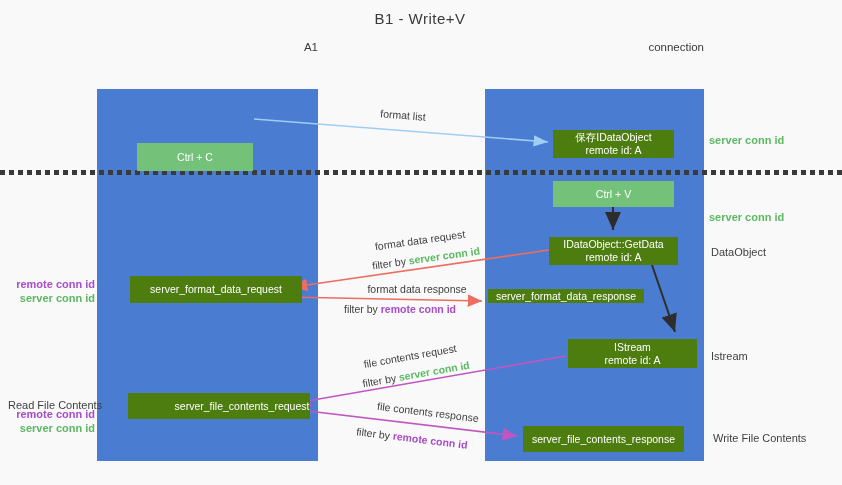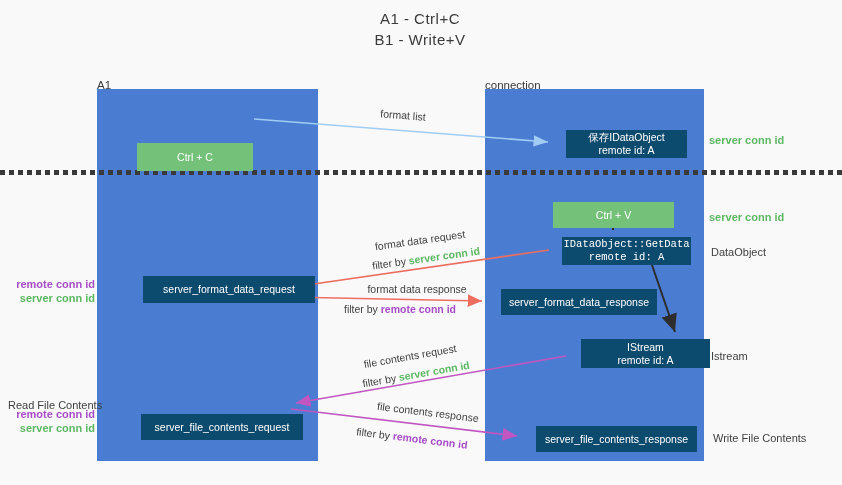--- a/index.html
+++ b/index.html
@@ -10,36 +10,36 @@
     color:#3a3a3a;
   }
   .abs{position:absolute;}
   
   .title{
     top:8px;left:300px;width:240px;text-align:center;
     font-size:15px;line-height:21px;color:#3a3a3a;letter-spacing:0.5px;
   }
   
   .lane-header{
-    top:40px;text-align:left;font-size:11.5px;line-height:14px;color:#3a3a3a;margin-top:38px;
+    top:40px;text-align:right;font-size:11.5px;line-height:14px;color:#3a3a3a;
   }
   
   .lane{background:#4a7dd2;top:89px;height:372px;}
   
   .divider{
     top:170px;left:0;width:842px;height:5px;z-index:5;
     background:repeating-linear-gradient(90deg,#3a3a3a 0 5px,transparent 5px 9px);
   }
   
   .node{
     z-index:6;color:#ffffff;font-size:10.5px;line-height:13px;
     display:flex;flex-direction:column;align-items:center;justify-content:center;
     text-align:center;white-space:nowrap;
   }
-  .node.orange{background:#0c4a6e;margin-left:13px;}
+  .node.orange{background:#4d7c0f;}
   .node.green{background:#74c17a;}
   
   .edge-label{
     z-index:7;font-size:10.5px;line-height:12px;color:#3f3f3f;white-space:nowrap;
     transform:translate(-50%,-50%);
   }
   .rot-n8{transform:translate(-50%,-50%) rotate(-8deg);}
   .rot-n10{transform:translate(-50%,-50%) rotate(-10deg);}
   .rot-p5{transform:translate(-50%,-50%) rotate(4.5deg);}
   .rot-p7{transform:translate(-50%,-50%) rotate(7deg);}
@@ -51,21 +51,20 @@
   .side-label.purple{color:#a84dc8;font-weight:bold;}
   .left-col{text-align:right;width:90px;left:5px;}
   svg.arrows{position:absolute;top:0;left:0;z-index:6;pointer-events:none;}
 </style>
 </head>
 <body>
 
 <div id="canvas">
 
   <div class="abs title">
-    <div>A1 - Ctrl+C</div>
     <div>B1 - Write+V</div>
   </div>
 
   <div class="abs lane-header" style="left:97px;width:221px;">
     <div>A1</div>
   </div>
   <div class="abs lane-header" style="left:485px;width:219px;">
     <div>connection</div>
   </div>
 
@@ -100,43 +99,43 @@
 
   <div class="abs node green" style="left:137px;top:105px;width:116px;height:28px;margin-top:38px;">
     <div>Ctrl + C</div>
   </div>
 
   <div class="abs node orange" style="left:553px;top:130px;width:121px;height:28px;">
     <div>保存IDataObject</div>
     <div>remote id: A</div>
   </div>
 
-  <div class="abs node green" style="left:553px;top:181px;width:121px;height:26px;margin-top:21px;">
+  <div class="abs node green" style="left:553px;top:181px;width:121px;height:26px;">
     <div>Ctrl + V</div>
   </div>
 
-  <div class="abs node orange" style="left:549px;top:237px;width:129px;height:28px;font-family:Liberation Mono, monospace;">
+  <div class="abs node orange" style="left:549px;top:237px;width:129px;height:28px;">
     <div>IDataObject::GetData</div>
     <div>remote id: A</div>
   </div>
 
   <div class="abs node orange" style="left:130px;top:276px;width:172px;height:27px;">
     <div>server_format_data_request</div>
   </div>
 
-  <div class="abs node orange" style="left:488px;top:289px;width:156px;height:26px;">
+  <div class="abs node orange" style="left:488px;top:289px;width:156px;height:14px;">
     <div>server_format_data_response</div>
   </div>
 
   <div class="abs node orange" style="left:568px;top:339px;width:129px;height:29px;">
     <div>IStream</div>
     <div>remote id: A</div>
   </div>
 
-  <div class="abs node orange" style="left:128px;top:414px;width:162px;height:26px;">
+  <div class="abs node orange" style="left:128px;top:393px;width:136px;height:26px;padding-left:46px;">
     <div>server_file_contents_request</div>
   </div>
 
   <div class="abs node orange" style="left:523px;top:426px;width:161px;height:26px;">
     <div>server_file_contents_response</div>
   </div>
 
   <div class="abs edge-label rot-p5" style="left:403px;top:115px;">format list</div>
 
   <div class="abs edge-label rot-n8" style="left:420px;top:240px;">format data request</div>

